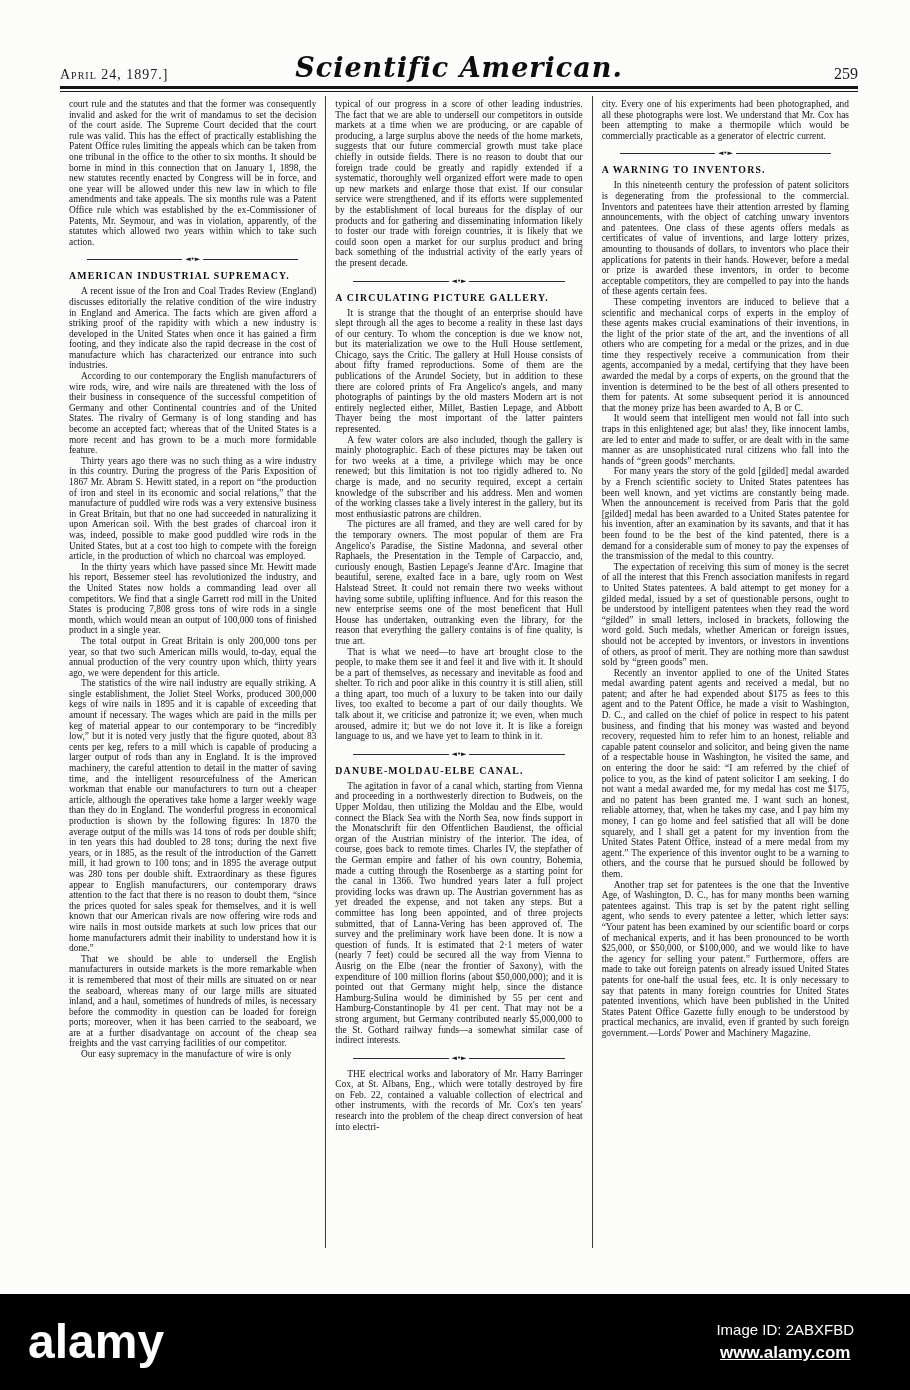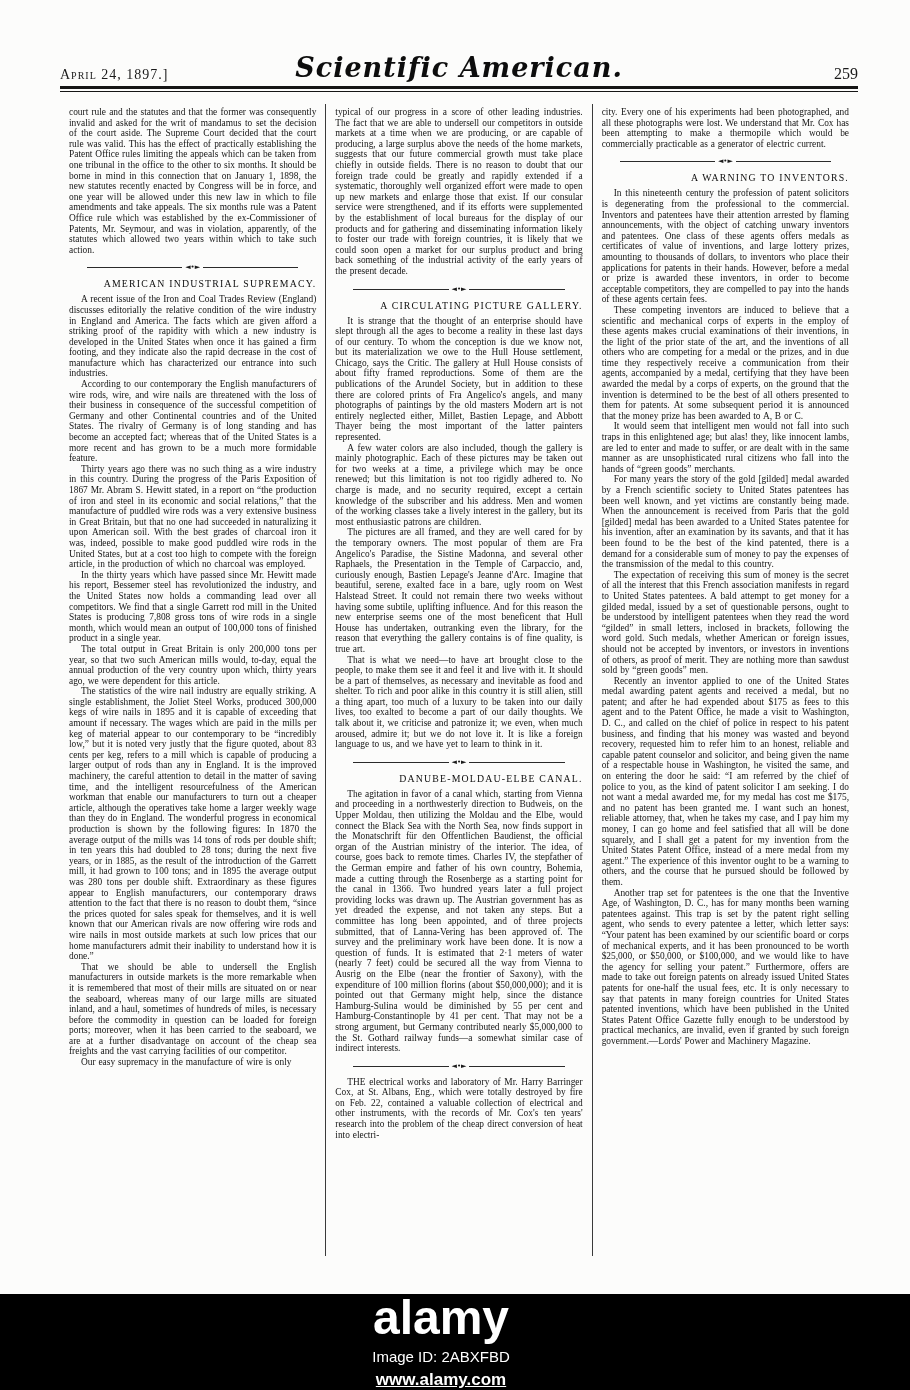--- a/index.html
+++ b/index.html
@@ -6,36 +6,36 @@
   .page{position:relative;width:910px;height:1390px;background:#fcfcfb;overflow:hidden;
         font-family:"Liberation Serif","DejaVu Serif",serif;color:#111;}
   
   .masthead{display:flex;align-items:flex-end;margin:52px 52px 0 60px;}
   .mh-date{width:215px;font-size:14px;font-variant:small-caps;letter-spacing:1px;color:#1a1a1a;}
   .mh-title{flex:1;text-align:center;font-family:"DejaVu Serif",serif;font-weight:bold;font-style:italic;
             font-size:27px;letter-spacing:1px;color:#0d0d0d;}
   .mh-page{width:215px;text-align:right;font-size:16px;color:#1a1a1a;}
   .rule-double{margin:3px 52px 0 60px;border-top:3px solid #151515;border-bottom:1px solid #151515;height:2px;}
   
-  .cols{display:flex;margin:12px 52px 0 60px;height:1152px;overflow:hidden;}
+  .cols{display:flex;margin:4px 52px 0 60px;height:1152px;overflow:hidden;}
   .col{flex:1 1 0;padding:3px 9px 0 9px;overflow:hidden;}
   .col + .col{border-left:1px solid #3a3a3a;}
   .para{margin:0;font-size:9.4px;line-height:10.6px;text-align:justify;text-indent:12px;
         word-spacing:0.5px;color:#151515;}
   .para.cont{text-indent:0;}
-  .heading{margin:7px 0 5px 0;text-align:right;font-size:9.8px;font-weight:normal;
+  .heading{margin:7px 0 5px 0;text-align:left;font-size:9.8px;font-weight:bold;
            letter-spacing:1.2px;color:#0d0d0d;}
   .divider{display:flex;align-items:center;margin:9px 18px 7px 18px;}
   .divider .dline{flex:1;border-top:1px solid #2a2a2a;height:0;}
   .divider .orn{font-size:7px;line-height:7px;padding:0 3px;color:#1a1a1a;
                 font-family:"DejaVu Sans",sans-serif;}
   
   .wm-bar{position:absolute;left:0;right:0;bottom:0;height:96px;background:#000;
           display:flex;align-items:center;justify-content:space-between;
-          padding:0 56px 0 28px;box-sizing:border-box;flex-direction:column;}
+          padding:0 56px 0 28px;box-sizing:border-box;}
   .wm-logo{color:#fff;font-family:"Liberation Sans","DejaVu Sans",sans-serif;font-weight:bold;
            font-size:48px;letter-spacing:0px;line-height:1;}
   .wm-right{text-align:center;color:#fff;font-family:"Liberation Sans","DejaVu Sans",sans-serif;}
   .wm-id{font-size:15px;margin-bottom:5px;}
   .wm-url{font-size:17px;font-weight:bold;text-decoration:underline;}
 </style>
 </head>
 <body>
 
 <div class="page">

